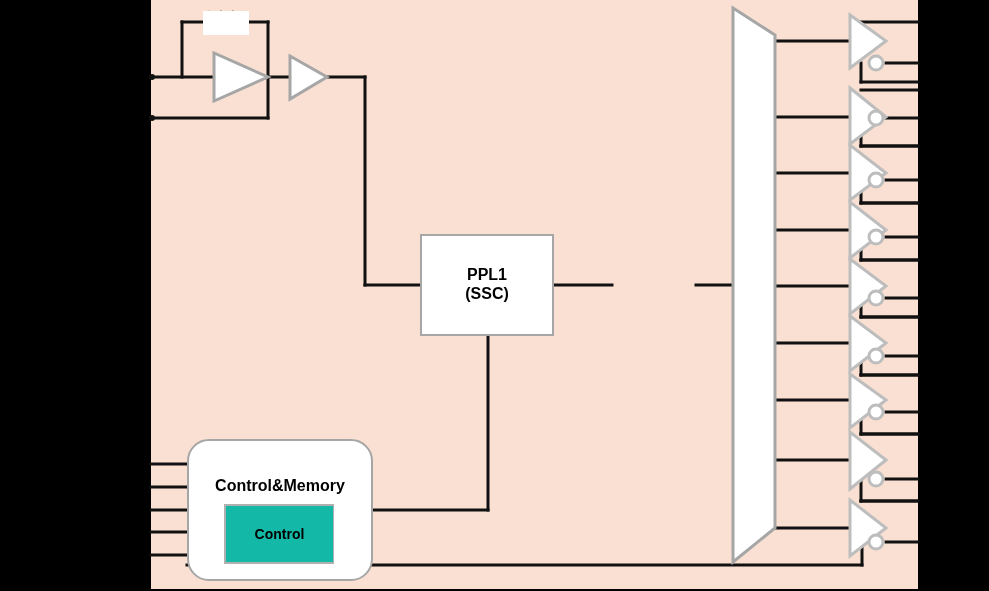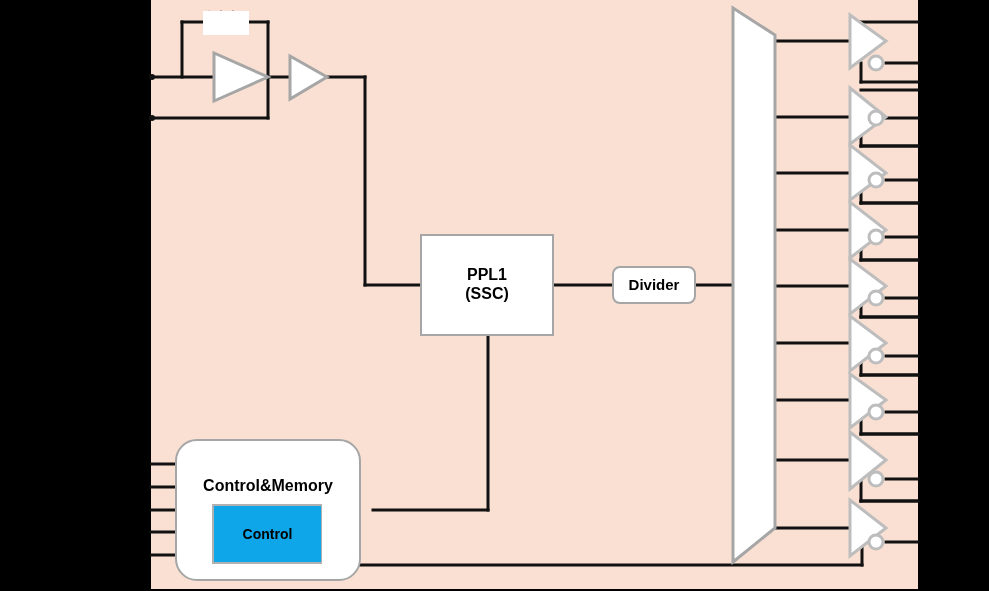--- a/index.html
+++ b/index.html
@@ -24,32 +24,32 @@
     display:flex;align-items:center;justify-content:center;
     text-align:center;
     font-weight:bold;
     color:#000;
     box-sizing:border-box;
     line-height:1.18;
   }
   #ppl1{left:420px;top:234px;width:134px;height:102px;font-size:16px;}
   #divider{left:612px;top:266px;width:84px;height:38px;border-radius:8px;font-size:15px;}
   #ctrlmem{
-    left:175px;top:439px;width:186px;height:142px;border-radius:22px;
+    left:187px;top:439px;width:186px;height:142px;border-radius:22px;
     display:block;padding-top:36px;font-size:16px;
   }
   #ctrlmem .cm-title{font-size:16px;font-weight:bold;text-align:center;color:#000;}
   #cm-inner{
     position:absolute;left:35px;top:63px;width:110px;height:60px;
     display:flex;
   }
   #cm-inner .cell{
     flex:1;border:2px solid #b0b0b0;box-sizing:border-box;
     display:flex;align-items:center;justify-content:center;
-    font-size:14px;font-weight:bold;color:#000;background:#0ea5e9;
+    font-size:14px;font-weight:bold;color:#000;background:#14b8a6;
   }
   #cm-inner .cell.left{border-right-width:1px;}
   #cm-inner .cell.right{border-left-width:1px;}
 
   .res{
     position:absolute;background:#fff;
     left:203px;top:11px;width:46px;height:24px;
   }
 </style>
 </head>
@@ -198,23 +198,20 @@
 
   <div class="res"></div>
 
   <div class="blk" id="ppl1">
     <div>
       <div>PPL1</div>
       <div>(SSC)</div>
     </div>
   </div>
 
-  <div class="blk" id="divider">
-    <span>Divider</span>
-  </div>
 
   <div class="blk" id="ctrlmem">
     <div class="cm-title">Control&amp;Memory</div>
     <div id="cm-inner">
       <div class="cell left">
         <span>Control</span>
       </div>
     </div>
   </div>
 

